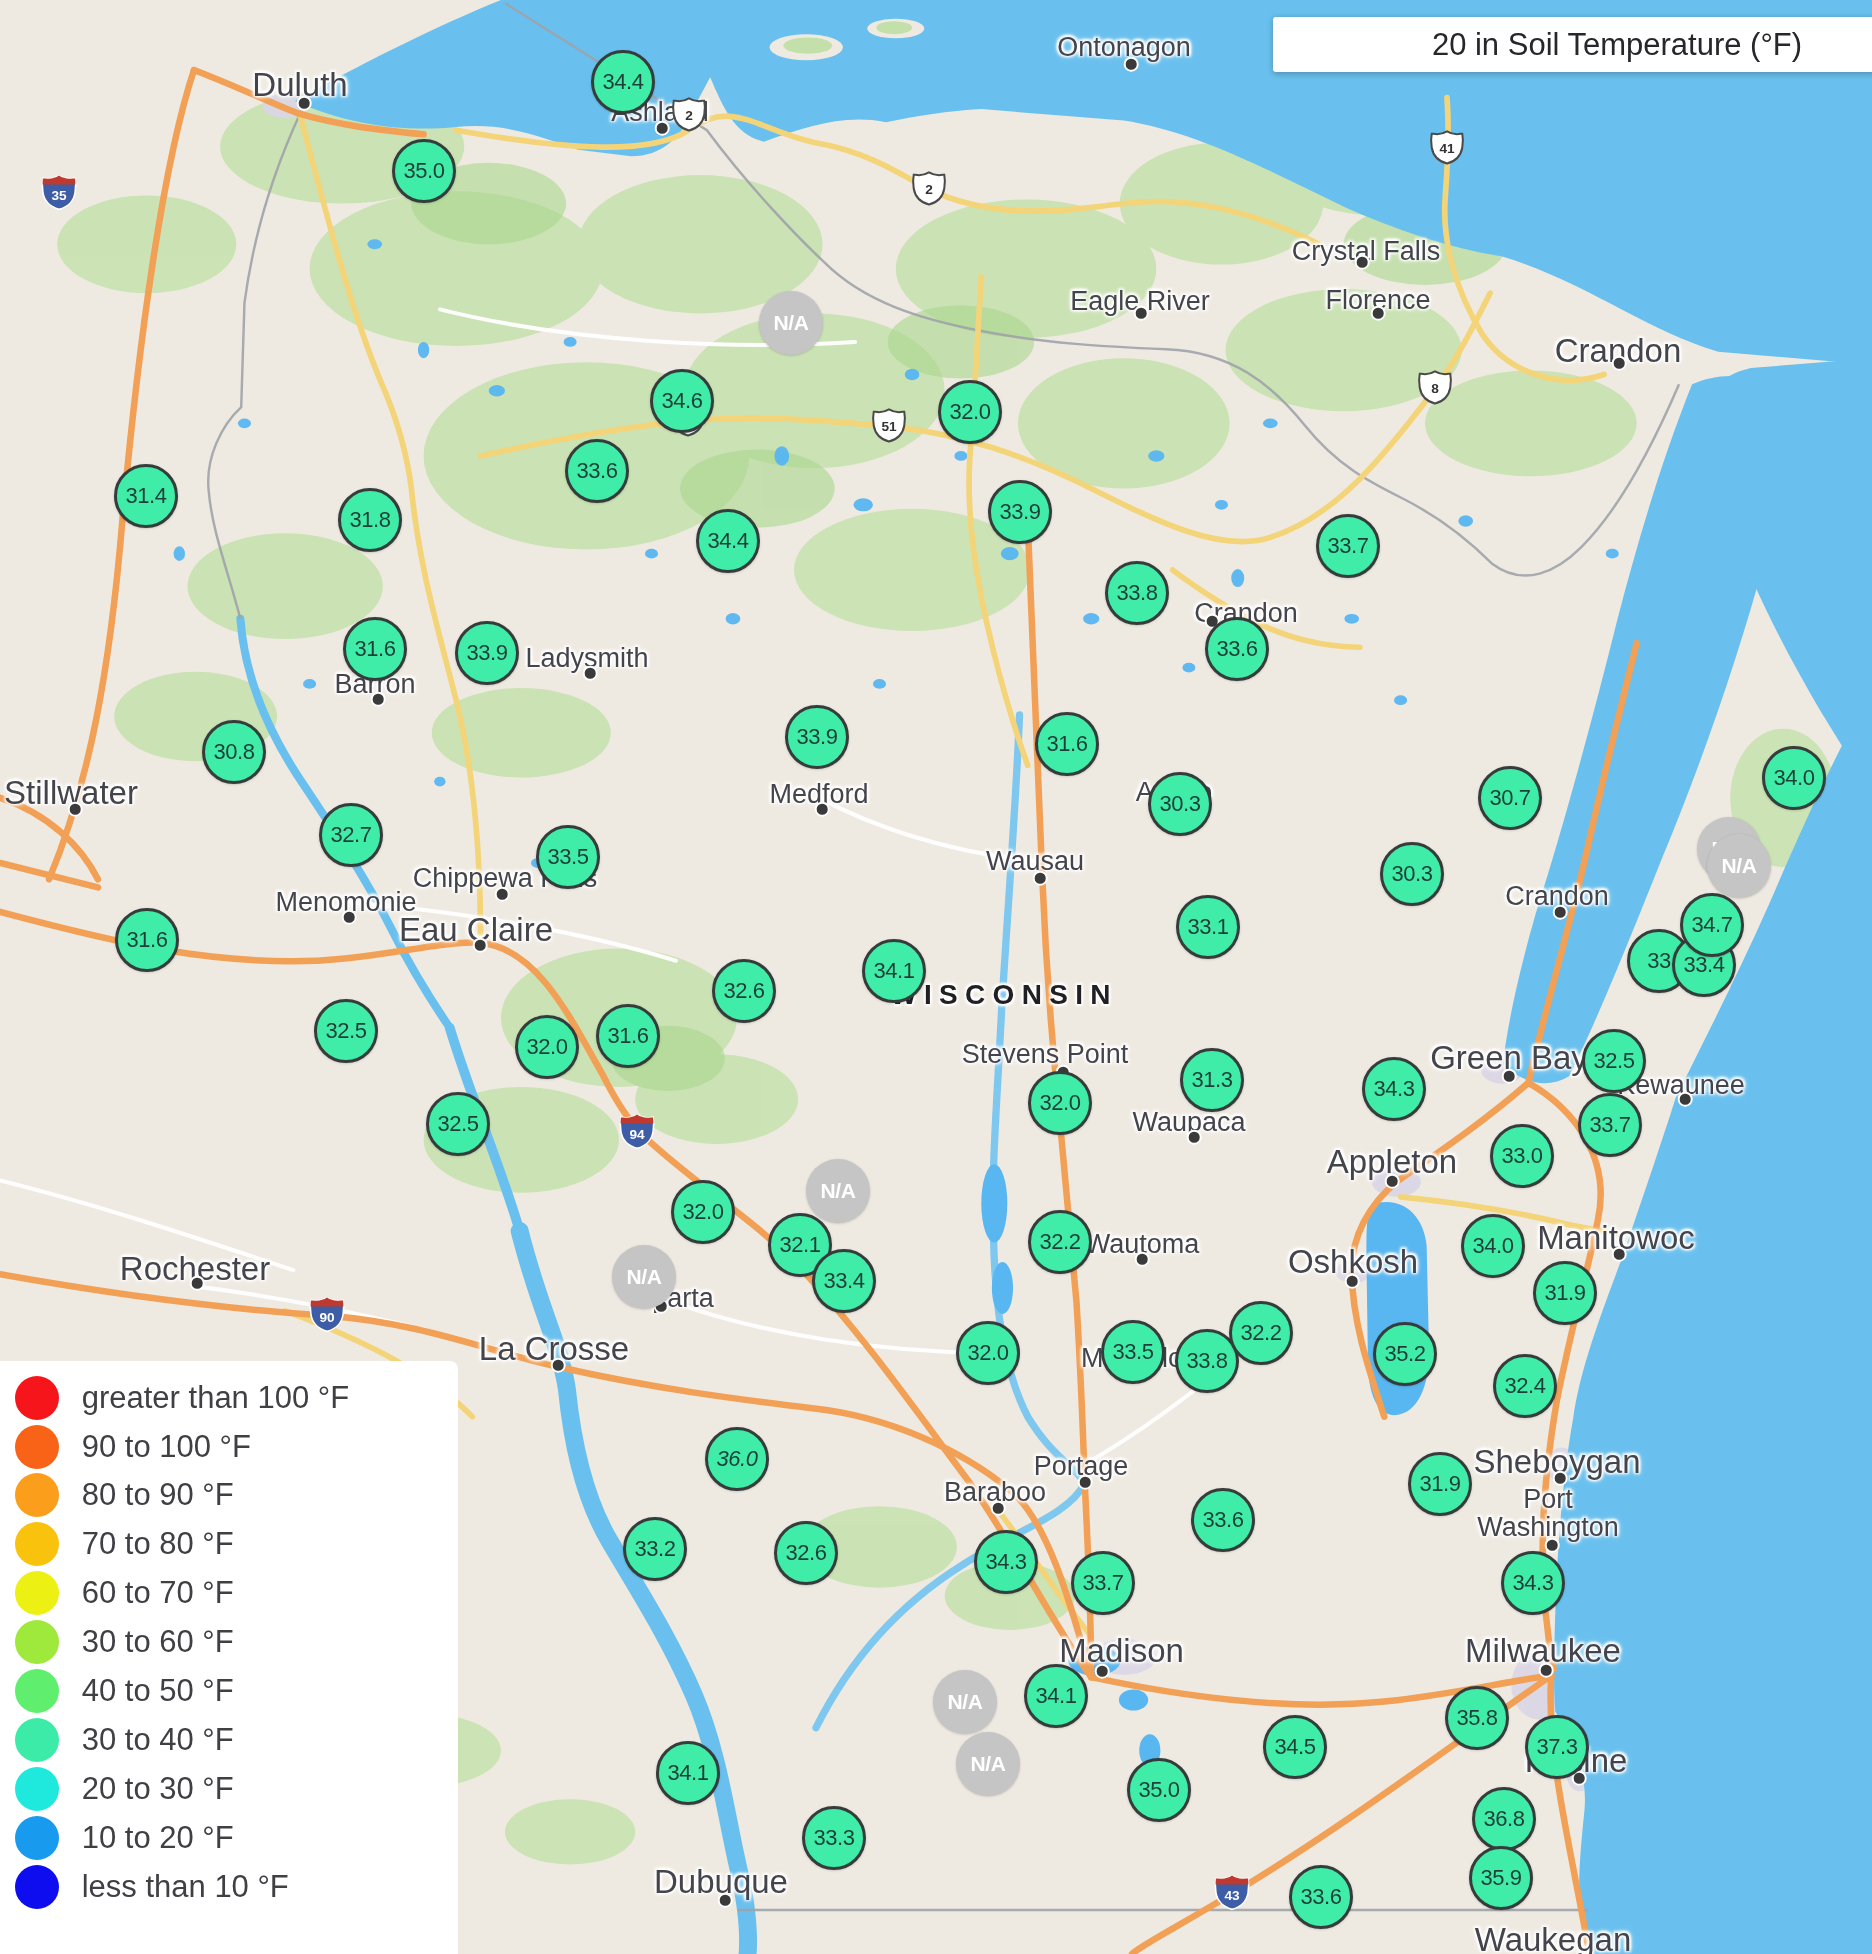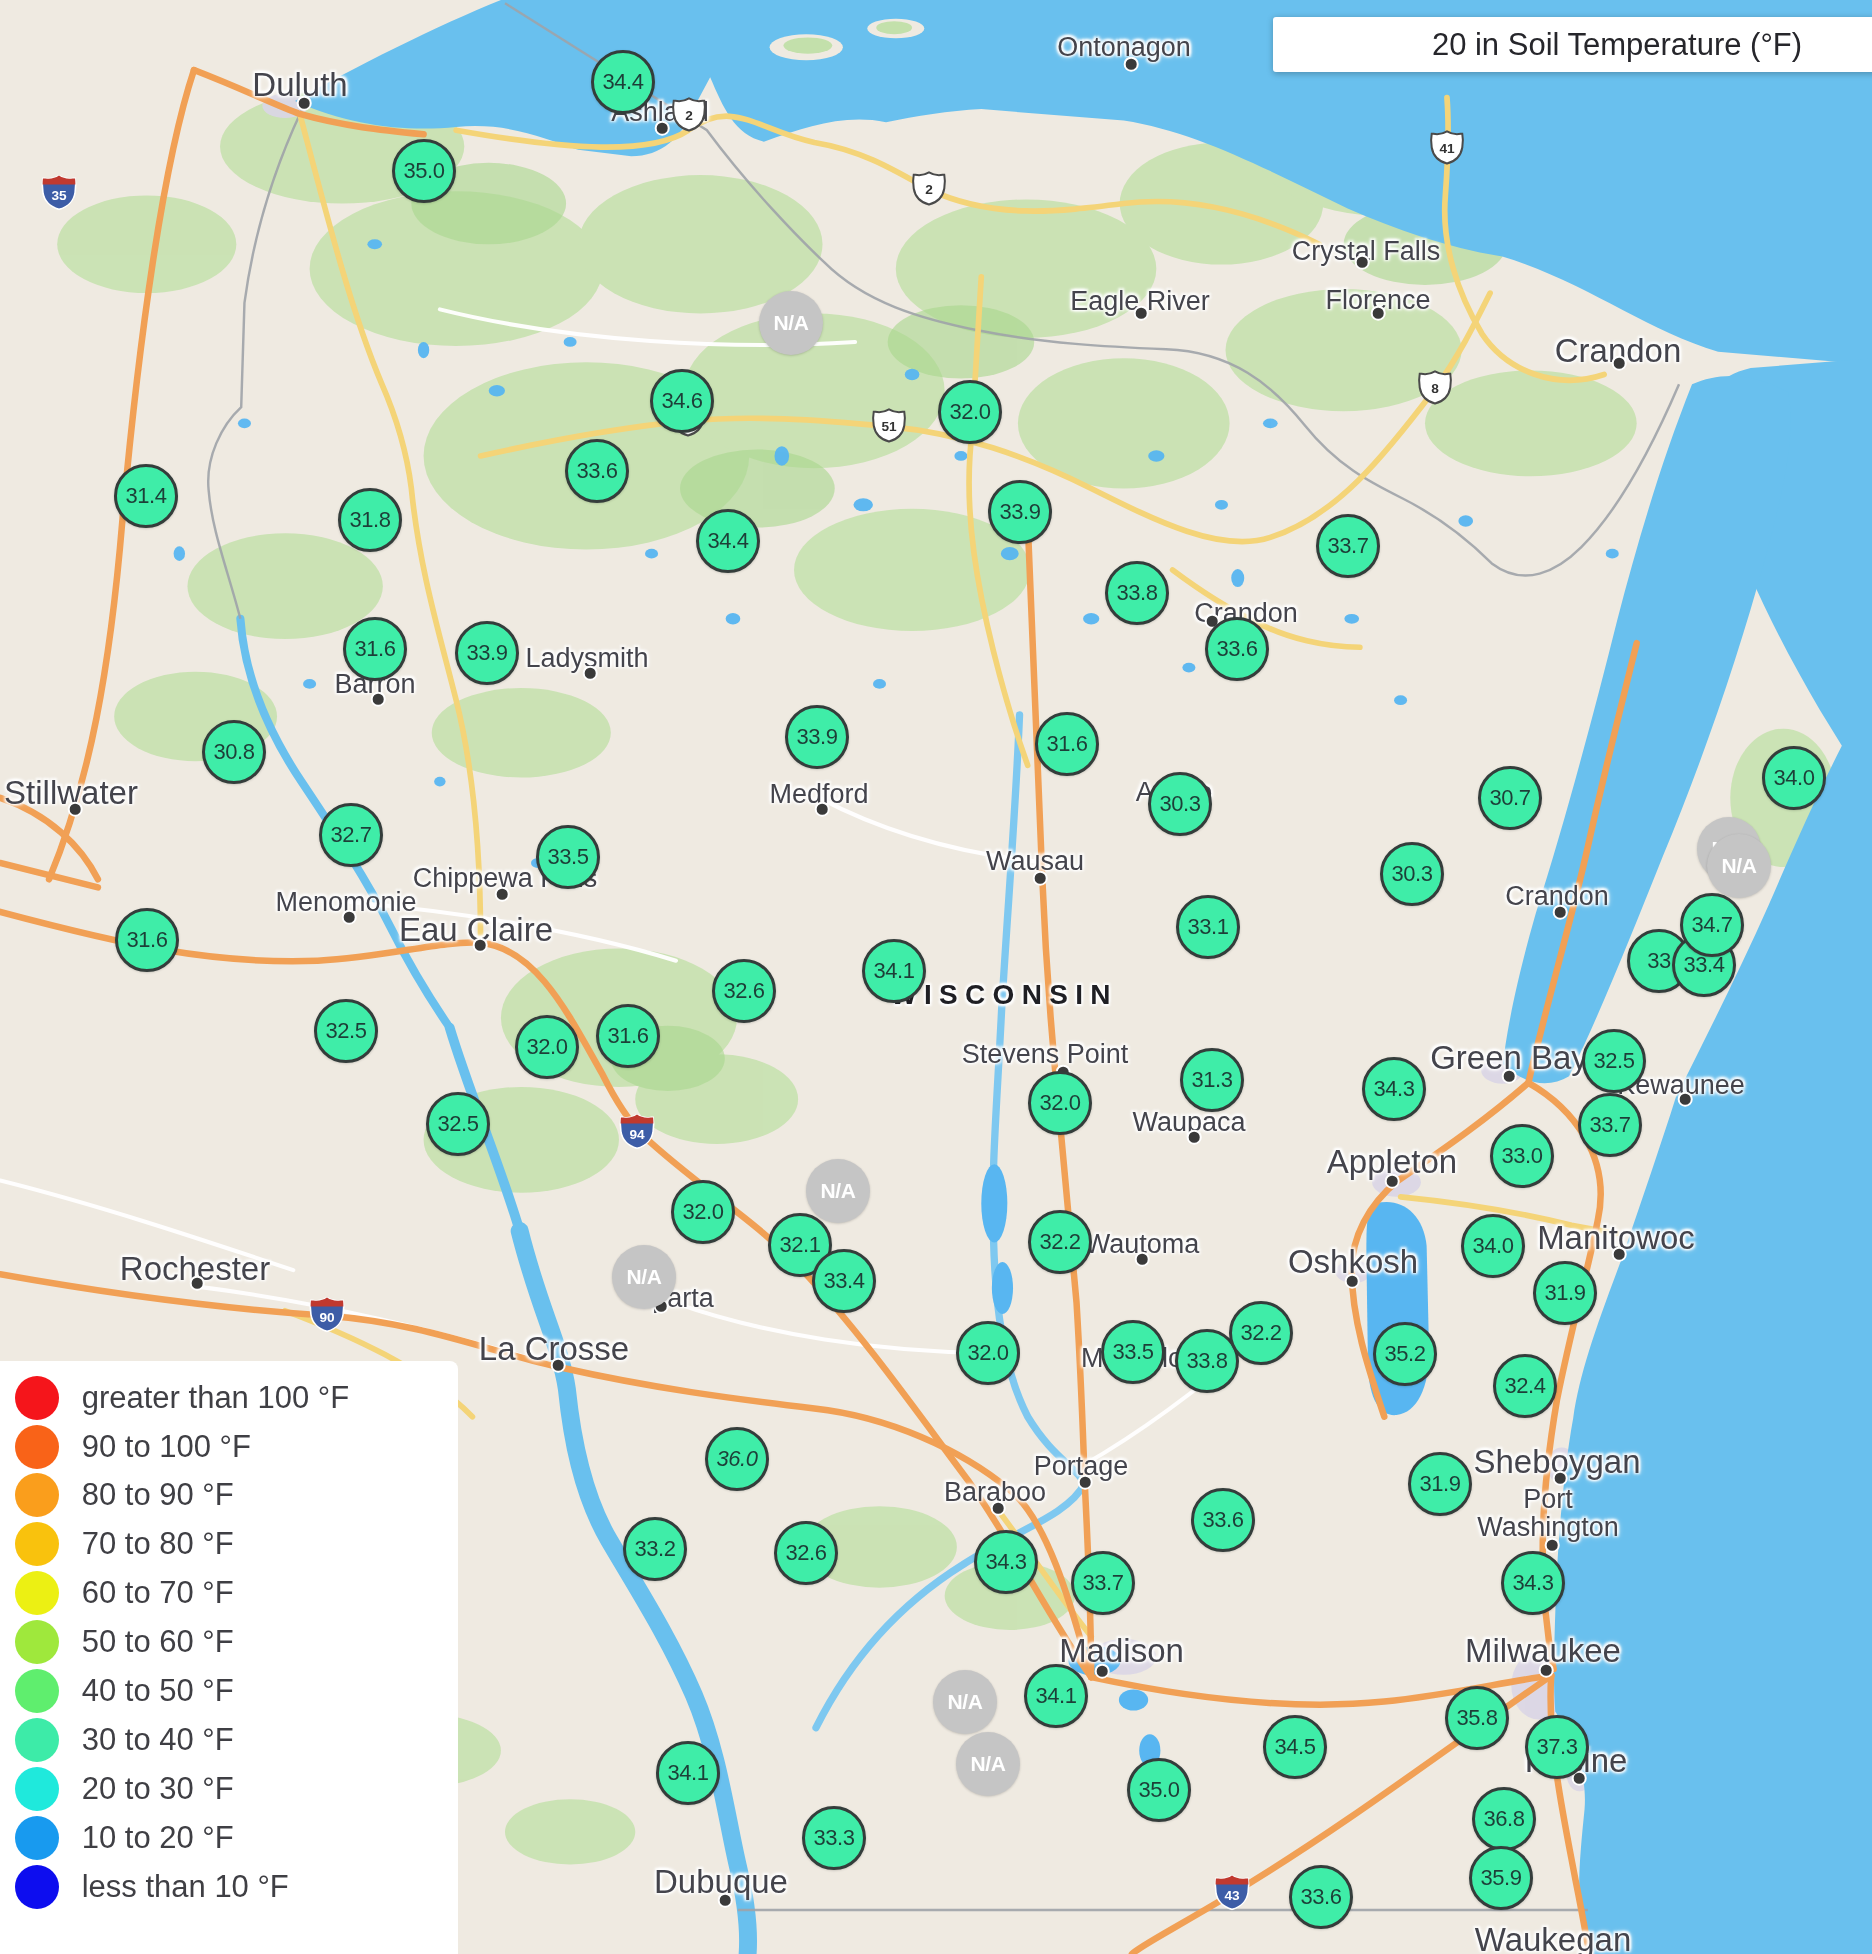--- a/index.html
+++ b/index.html
@@ -433,21 +433,21 @@
       <div class="legend-row">
         <div class="legend-swatch" style="background: rgb(249, 194, 13);"></div>
         <div class="legend-label">70 to 80 °F</div>
       </div>
       <div class="legend-row">
         <div class="legend-swatch" style="background: rgb(236, 240, 19);"></div>
         <div class="legend-label">60 to 70 °F</div>
       </div>
       <div class="legend-row">
         <div class="legend-swatch" style="background: rgb(159, 232, 60);"></div>
-        <div class="legend-label">50 to 60 °F</div>
+        <div class="legend-label">30 to 60 °F</div>
       </div>
       <div class="legend-row">
         <div class="legend-swatch" style="background: rgb(95, 238, 110);"></div>
         <div class="legend-label">40 to 50 °F</div>
       </div>
       <div class="legend-row">
         <div class="legend-swatch" style="background: rgb(61, 235, 168);"></div>
         <div class="legend-label">30 to 40 °F</div>
       </div>
       <div class="legend-row">

